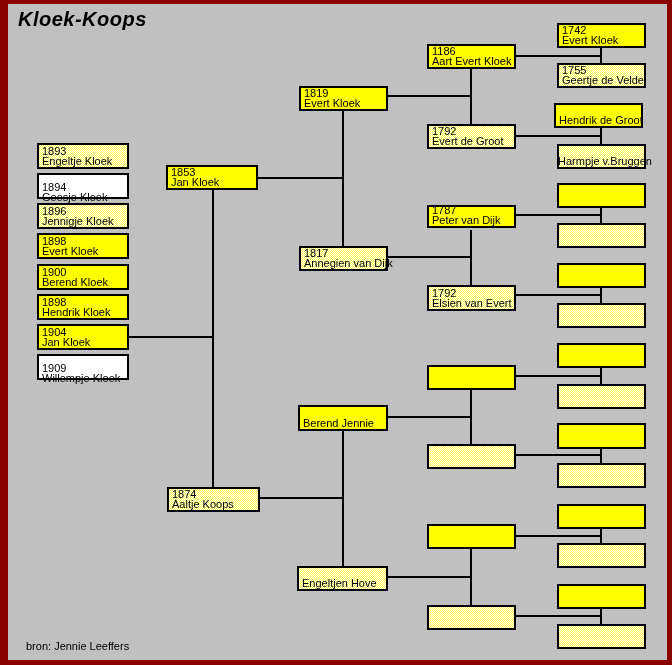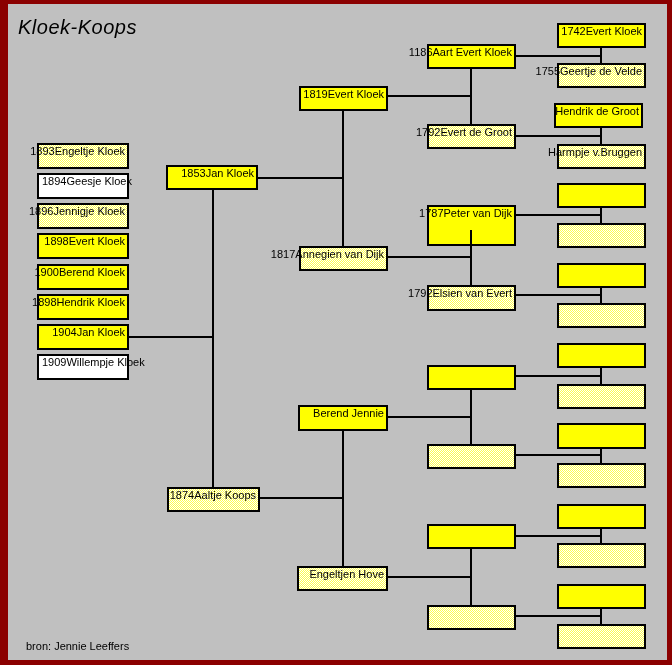--- a/index.html
+++ b/index.html
@@ -8,35 +8,35 @@
     position:relative;
     width:672px; height:665px;
     box-sizing:border-box;
     background: var(--page-bg, #c0c0c0);
     border-style: solid;
     border-color: var(--frame, #8b0000);
     border-width: 4px 5px 5px 8px;
     overflow:hidden;
   }
   #title {
-    position:absolute; left:10px; top:12px;
-    font-size:20px; font-weight:normal; font-style:italic;
+    position:absolute; left:10px; top:4px;
+    font-size:20px; font-weight:bold; font-style:italic;
     color: var(--text, #000);
     letter-spacing:0.5px;
   }
   #footer {
     position:absolute; left:18px; top:636px;
     font-size:11px; color: var(--text, #000);
   }
   .box {
     position:absolute;
     box-sizing:border-box;
     border:2px solid var(--line, #000);
-    display:flex; flex-direction:row; justify-content:flex-end;
-    padding:1px 2px 1px 3px;
+    display:flex; flex-direction:column; justify-content:flex-end;
+    padding:7px 2px 1px 3px;
     font-size:11px; line-height:10px;
     color: var(--text, #000);
   }
   .box span { display:block; white-space:nowrap; }
   .y { background: var(--box-yellow, #ffff00); }
   .w { background: var(--box-white, #ffffff); justify-content: space-between; }
   .p {
     background-color: var(--box-pale, #ffffa6);
     background-image: conic-gradient(#ffffff 0 25%, #ffff4d 25% 50%, #ffffff 50% 75%, #ffff4d 75% 100%);
     background-size: 2px 2px;
@@ -112,21 +112,21 @@
   </div>
 
   <div class="box y" style="left:419px;top:40px;width:89px;height:25px">
     <span>1186</span>
     <span>Aart Evert Kloek</span>
   </div>
   <div class="box p" style="left:419px;top:120px;width:89px;height:25px">
     <span>1792</span>
     <span>Evert de Groot</span>
   </div>
-  <div class="box y" style="left:419px;top:201px;width:89px;height:41px">
+  <div class="box y" style="left:419px;top:201px;width:89px;height:23px">
     <span>1787</span>
     <span>Peter van Dijk</span>
   </div>
   <div class="box p" style="left:419px;top:281px;width:89px;height:26px">
     <span>1792</span>
     <span>Elsien van Evert</span>
   </div>
   <div class="box y" style="left:419px;top:361px;width:89px;height:25px"></div>
   <div class="box p" style="left:419px;top:440px;width:89px;height:25px"></div>
   <div class="box y" style="left:419px;top:520px;width:89px;height:25px"></div>

